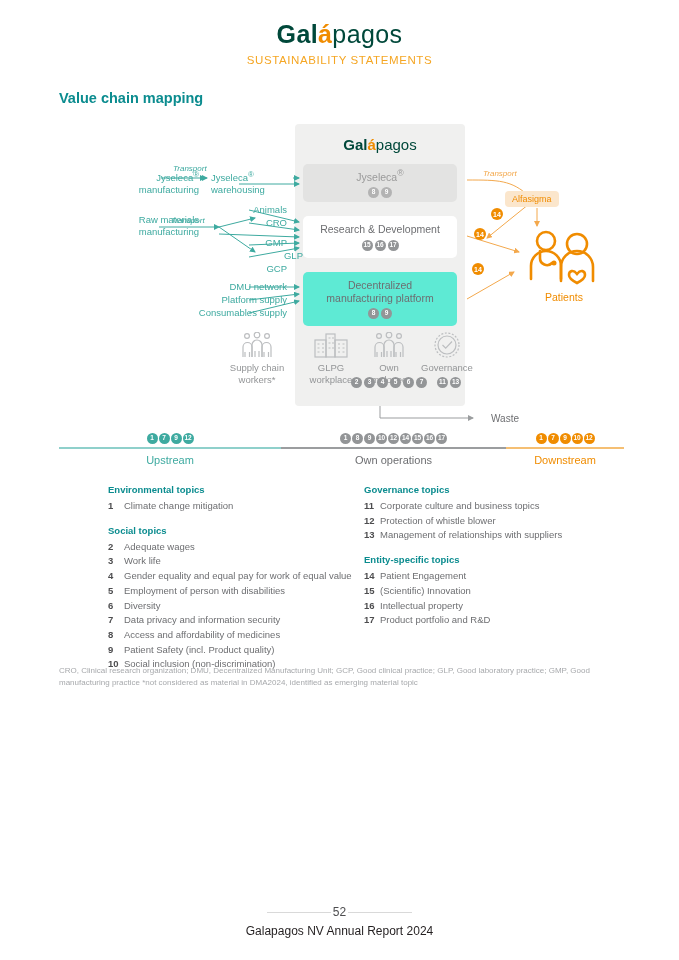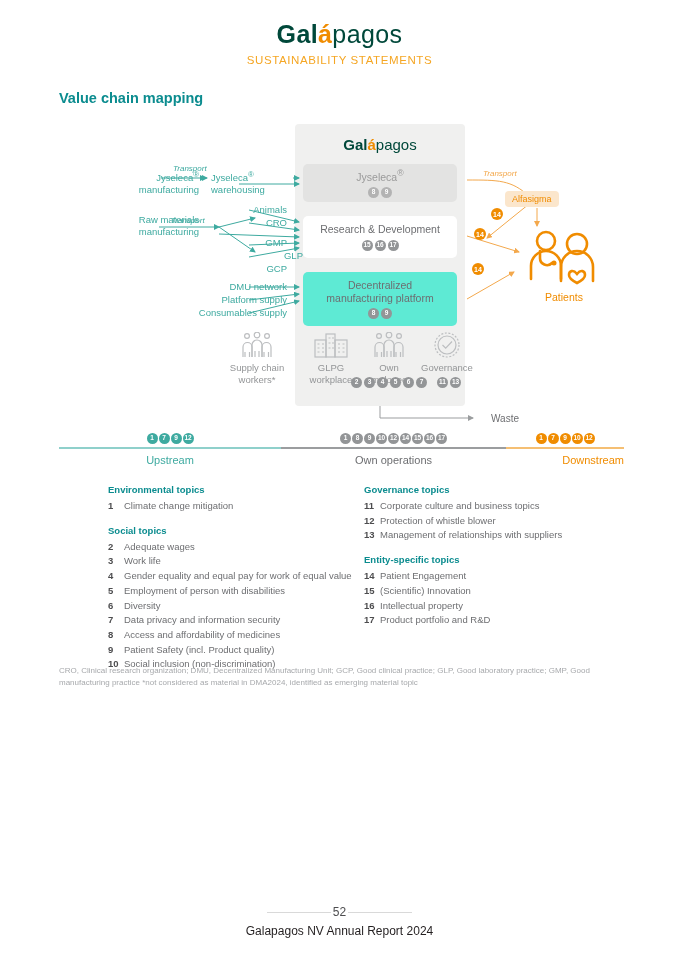--- a/index.html
+++ b/index.html
@@ -91,21 +91,21 @@
   .seg .bar{height:2px;margin-top:3px;}
   .seg .sname{margin-top:5px;text-align:center;font-size:11px;}
   .seg-up{left:0;width:222px;}
   .seg-up .bar{background:#8fd0cb;}
   .seg-up .sname{color:#3eaaa0;}
   .seg-own{left:222px;width:225px;}
   .seg-own .bar{background:#9b9d9f;}
   .seg-own .sname{color:#6d6e71;}
   .seg-down{left:447px;width:118px;}
   .seg-down .bar{background:#f5bf73;}
-  .seg-down .sname{color:#f08c00;text-align:right;}
+  .seg-down .sname{color:#f08c00;}
 
   
   .topics{position:absolute;top:484px;left:59px;width:565px;}
   .col{position:absolute;top:0;}
   .col-l{left:49px;width:300px;}
   .col-r{left:305px;width:270px;}
   .grp-title{font-size:9.5px;font-weight:bold;color:#0b8c8f;margin-bottom:4px;}
   .grp{margin-bottom:11px;}
   .titem{display:flex;font-size:9.5px;color:#6d6e71;line-height:1.55;}
   .tnum{width:16px;font-weight:bold;color:#4d4d4f;flex:0 0 16px;}

